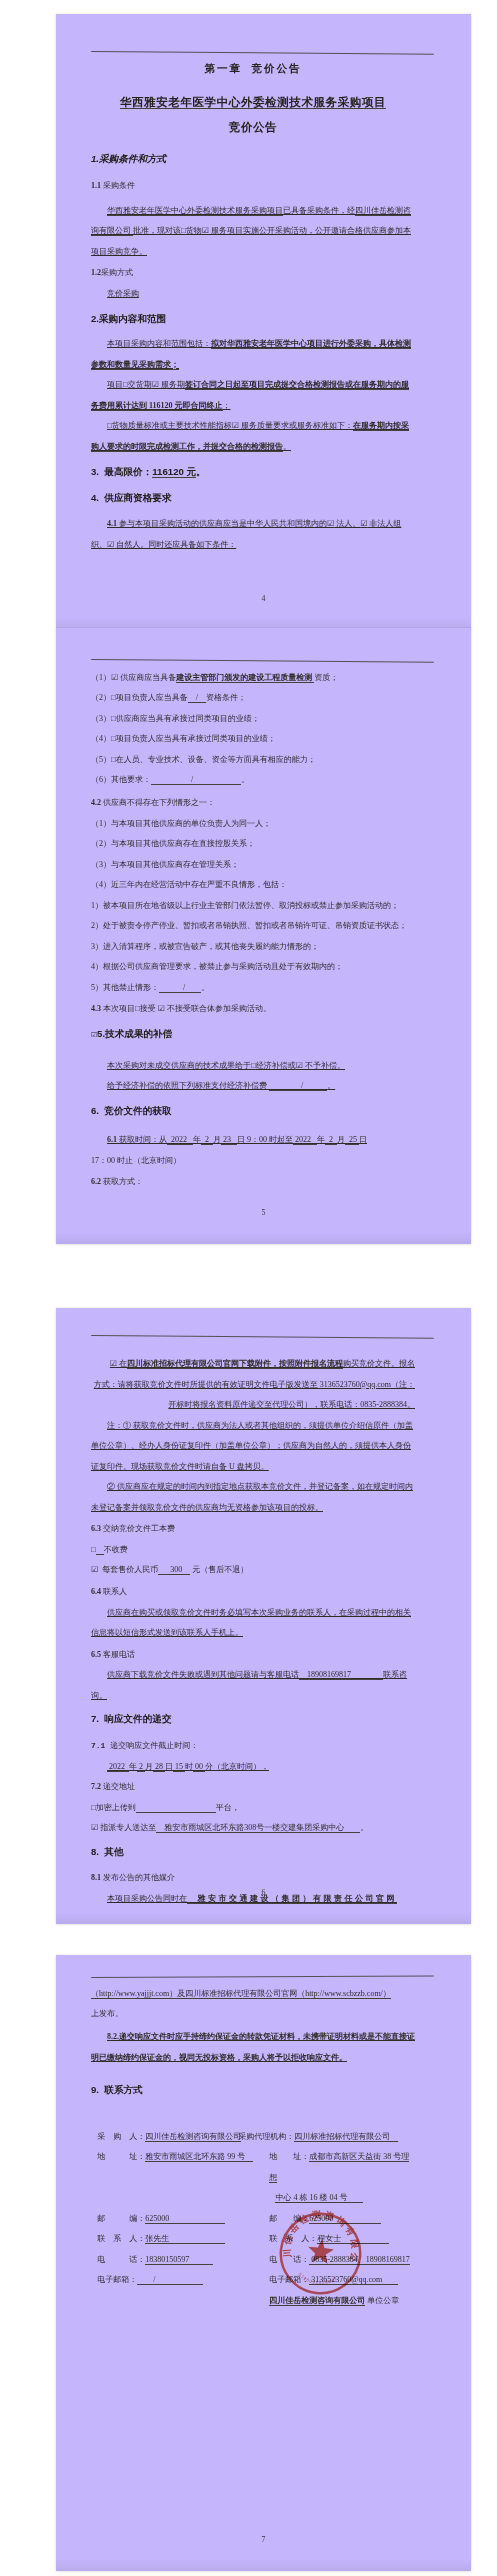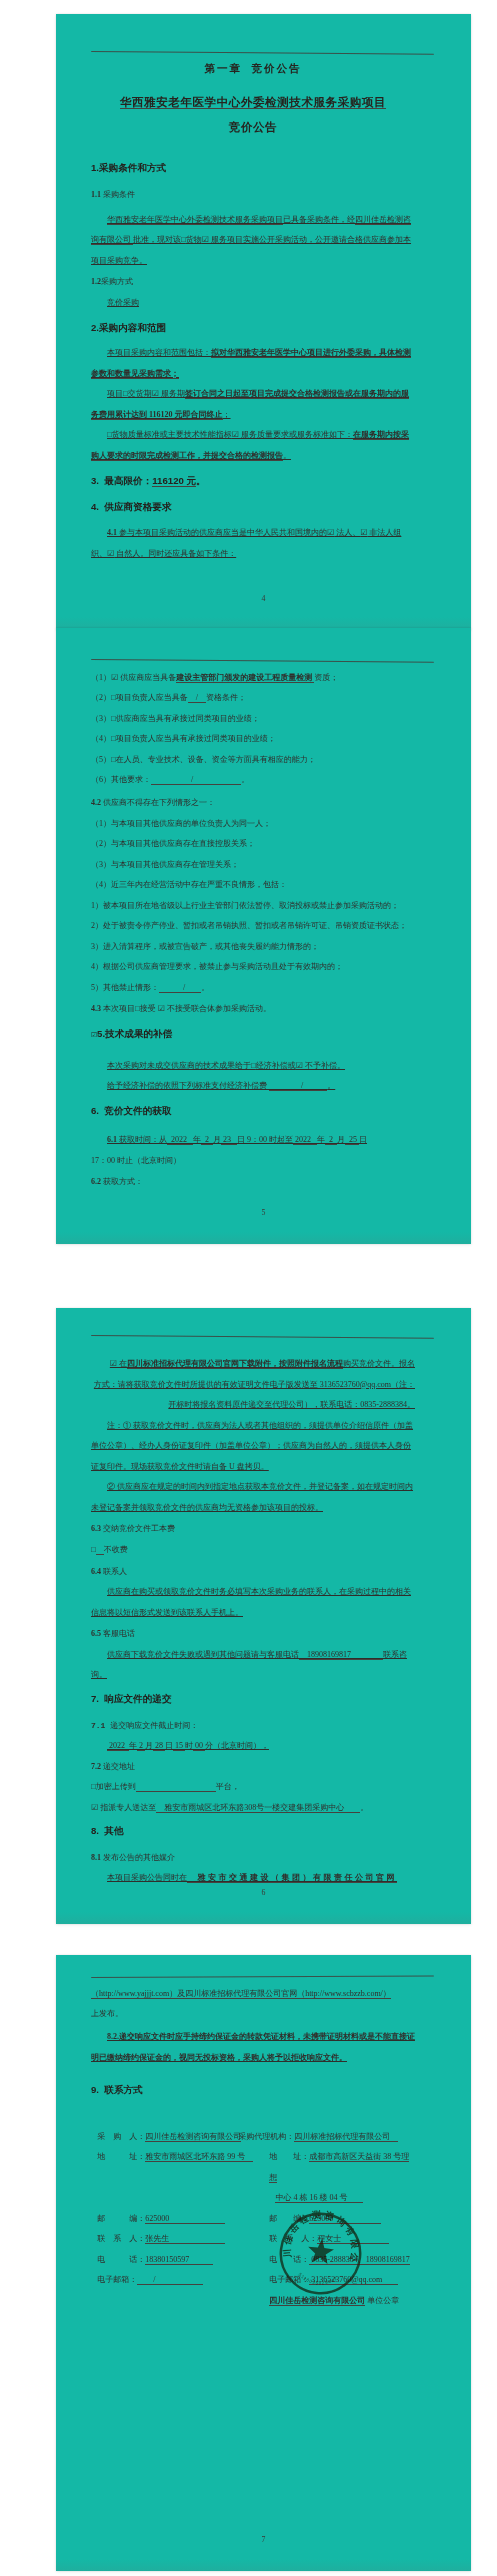--- a/index.html
+++ b/index.html
@@ -3,21 +3,21 @@
 <meta charset="utf-8">
 <style>
   html,body{margin:0;padding:0;}
   body{
     width:498px;height:2576px;position:relative;background:#ffffff;
     font-family:"Liberation Serif","DejaVu Serif",serif;
     -webkit-font-smoothing:antialiased;
   }
   #doc{position:absolute;inset:0;}
   .page{
-    position:absolute;left:56px;width:415px;background:#14b8a6;
+    position:absolute;left:56px;width:415px;background:#c4b5fd;
     box-shadow:0 0 1.9px rgba(0,0,0,.10),0 1.2px 3.1px rgba(0,0,0,.07);
     padding:0 56px 16px 35px;box-sizing:border-box;overflow:hidden;
   }
   .page::after{
     content:"";position:absolute;left:0;right:0;bottom:0;height:12.4px;
     background:linear-gradient(to top,rgba(110,105,100,.12),rgba(110,105,100,0));
   }
   .ln{font-size:8px;line-height:20.5px;color:#302e2b;white-space:pre-wrap;}
   .b{font-weight:700;}
   .u{border-bottom:0.6px solid #45423e;}
@@ -45,21 +45,21 @@
 </style>
 </head>
 <body>
 
 <div id="doc">
     <div class="page" style="top: 13.7px; height: 616px;">
       <div class="ln rule" style="margin-top: 37px;"></div>
       <div class="ln chapter" style="margin-top: 6.2px;"><span class="b ">第一章  竞价公告</span></div>
       <div class="ln title" style="margin-top: 12.4px;"><span class="b u ">华西雅安老年医学中心外委检测技术服务采购项目</span></div>
       <div class="ln title" style="margin-top: 1.2px;"><span class="b ">竞价公告</span></div>
-      <div class="ln h1" style="margin-top: 17px;"><span class="b ">1.采购条件和方式</span></div>
+      <div class="ln h1" style="margin-top: 8px; font-style: italic;"><span class="b ">1.采购条件和方式</span></div>
       <div class="ln" style="margin-top: 6.2px;"><span class="b ">1.1 </span><span class="">采购条件</span></div>
       <div class="ln indent" style="margin-top: 3.7px;"><span class="u ">华西雅安老年医学中心外委检测技术服务采购项目</span><span class="">已具备采购条件，经</span><span class="u ">四川佳岳检测咨询有限公司 </span><span class="">批准，现对该</span><span class="">□</span><span class="">货物</span><span class="">☑</span><span class=""> 服务项目实施公开采购活动，公开邀请合格供应商参加本项目采购竞争。</span></div>
       <div class="ln" style="margin-top: 1.2px;"><span class="b ">1.2</span><span class="">采购方式</span></div>
       <div class="ln indent"><span class="">竞价采购</span></div>
       <div class="ln h1" style="margin-top: 2.5px;"><span class="b ">2.采购内容和范围</span></div>
       <div class="ln indent" style="margin-top: 3.7px;"><span class="">本项目采购内容和范围包括：</span><span class="b u ">拟对华西雅安老年医学中心项目进行外委采购，具体检测参数和数量见采购需求；</span></div>
       <div class="ln indent"><span class="">项目</span><span class="">□</span><span class="">交货期</span><span class="">☑</span><span class=""> 服务期</span><span class="b u ">签订合同之日起至项目完成提交合格检测报告或在服务期内的服务费用累计达到 116120 元即合同终止</span><span class="">；</span></div>
       <div class="ln indent"><span class="">□</span><span class="">货物质量标准或主要技术性能指标</span><span class="">☑</span><span class=""> 服务质量要求或服务标准如下：</span><span class="b u ">在服务期内按采购人要求的时限完成检测工作，并提交合格的检测报告</span><span class="">。</span></div>
       <div class="ln h1" style="margin-top: 2.5px;"><span class="b ">3.  最高限价：</span><span class="b u ">116120 元</span><span class="b ">。</span></div>
       <div class="ln h1" style="margin-top: 2.5px;"><span class="b ">4.  供应商资格要求</span></div>
@@ -94,20 +94,21 @@
       <div class="ln" style="margin-top: 1.2px;"><span class="b ">6.2 </span><span class="">获取方式：</span></div>
       <div class="pagenum">5</div>
     </div>
     <div class="page" style="top: 1308px; height: 616px;">
       <div class="ln rule" style="margin-top: 27px;"></div>
       <div class="ln indent" style="margin-top: 18px; text-align: right;"><span class="">☑</span><span class=""> 在</span><span class="b u ">四川标准招标代理有限公司官网下载附件，按照附件报名流程</span><span class="">购买竞价文件。报名方式：请将获取竞价文件时所提供的有效证明文件电子版发送至 3136523760@qq.com（注：开标时将报名资料原件递交至代理公司），联系电话：0835-2888384。</span></div>
       <div class="ln indent"><span class="">注：① 获取竞价文件时，供应商为法人或者其他组织的，须提供单位介绍信原件（加盖单位公章）、经办人身份证复印件（加盖单位公章）；供应商为自然人的，须提供本人身份证复印件。现场获取竞价文件时请自备 U 盘拷贝。</span></div>
       <div class="ln indent"><span class="">② 供应商应在规定的时间内到指定地点获取本竞价文件，并登记备案，如在规定时间内未登记备案并领取竞价文件的供应商均无资格参加该项目的投标。</span></div>
       <div class="ln" style="margin-top: 1.2px;"><span class="b ">6.3 </span><span class="">交纳竞价文件工本费</span></div>
       <div class="ln"><span class="">□</span><span class="u ">　</span><span class="">不收费</span></div>
+      <div class="ln"><span class="">☑</span><span class="">  每套售价人民币</span><span class="u ">　  300　</span><span class=""> 元（售后不退）</span></div>
       <div class="ln" style="margin-top: 1.2px;"><span class="b ">6.4 </span><span class="">联系人</span></div>
       <div class="ln indent"><span class="">供应商在购买或领取竞价文件时务必填写本次采购业务的联系人，在采购过程中的相关信息将以短信形式发送到该联系人手机上。</span></div>
       <div class="ln" style="margin-top: 1.2px;"><span class="b ">6.5 </span><span class="">客服电话</span></div>
       <div class="ln indent"><span class="">供应商下载竞价文件失败或遇到其他问题请与客服电话</span><span class="u ">　18908169817　　　　</span><span class="">联系咨询。</span></div>
       <div class="ln h1" style="margin-top: 1.2px;"><span class="b ">7.  响应文件的递交</span></div>
       <div class="ln" style="margin-top: 5px; font-family: Liberation Mono, monospace;"><span class="b ">7.1 </span><span class="">递交响应文件截止时间：</span></div>
       <div class="ln indent"><span class="u "> 2022  </span><span class="">年</span><span class="u "> 2 </span><span class="">月</span><span class="u "> 28 </span><span class="">日</span><span class="u "> 15 </span><span class="">时</span><span class="u "> 00 </span><span class="">分（北京时间），</span></div>
       <div class="ln"><span class="b ">7.2 </span><span class="">递交地址</span></div>
       <div class="ln"><span class="">□</span><span class="">加密上传到</span><span class="u ">　　　　　　　　　　</span><span class="">平台，</span></div>
       <div class="ln"><span class="">☑</span><span class=""> 指派专人送达至</span><span class="u ">　雅安市雨城区北环东路308号一楼交建集团采购中心　　</span><span class="">。</span></div>

